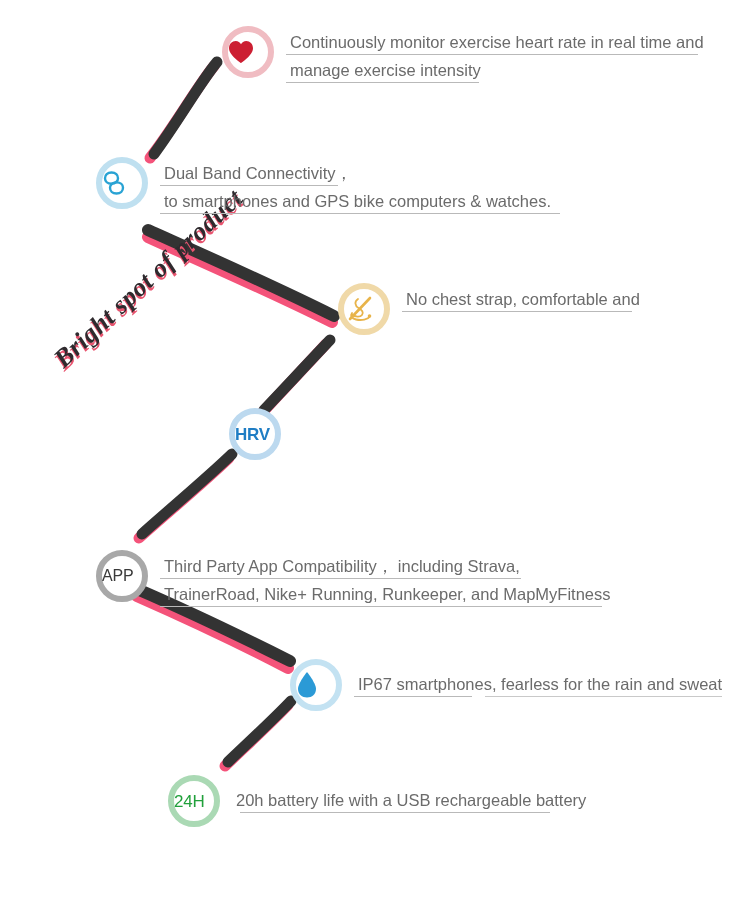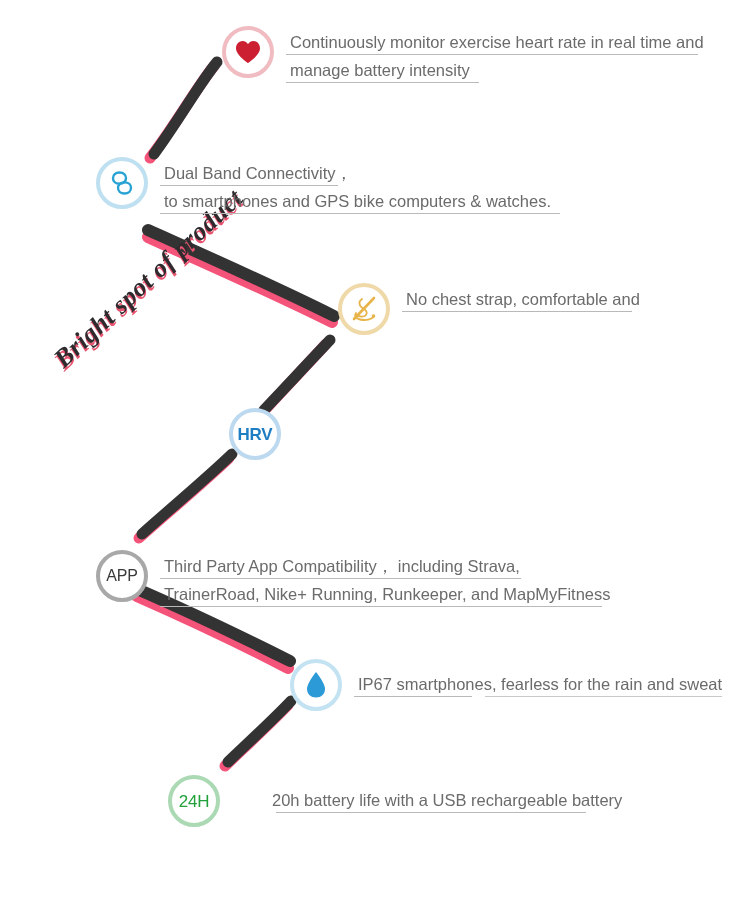--- a/index.html
+++ b/index.html
@@ -30,27 +30,27 @@
   .feature {
     position: absolute;
     display: flex;
     align-items: flex-start;
   }
   .badge {
     position: relative;
     width: 52px;
     height: 52px;
     border-radius: 50%;
-    border: 4px solid #14b8a6;
+    border: 6px solid #14b8a6;
     background: #ffffff;
     flex: 0 0 auto;
     box-sizing: border-box;
     display: flex;
     align-items: center;
-    justify-content: center;
+    justify-content: flex-start;
   }
   .badge svg { display: block; }
   .badge-text {
     font-family: "Liberation Sans", sans-serif;
     font-weight: bold;
     font-size: 17px;
     letter-spacing: -0.2px;
     line-height: 1;
   }
   .badge-text.small { font-size: 16px; }
@@ -134,21 +134,21 @@
           <path d="M13 23 C13 23 1 15.2 1 8.2 C1 3.9 4.1 1 7.7 1 C10.2 1 12 2.4 13 4.2 C14 2.4 15.8 1 18.3 1 C21.9 1 25 3.9 25 8.2 C25 15.2 13 23 13 23 Z" fill="#cc1f32"></path>
         </svg>
       </span>
     </div>
     <div class="lines">
       <div class="textline">
         <span>Continuously monitor exercise heart rate in real time and</span>
         <span class="rule" style="width:412px;"></span>
       </div>
       <div class="textline">
-        <span>manage battery intensity</span>
+        <span>manage exercise intensity</span>
         <span class="rule" style="width:193px;"></span>
       </div>
     </div>
   </div>
 
   <div class="feature" style="left:96px; top:157px;">
     <div class="badge" style="border-color:#bfe0f0;">
       <span>
         <svg width="24" height="30" viewBox="0 0 24 30">
           <g fill="none" stroke="#29a3d4" stroke-width="2.4" stroke-linecap="round">
@@ -226,21 +226,21 @@
     </div>
     <div class="lines" style="padding-top:11px;">
       <div class="textline">
         <span>IP67 smartphones, fearless for the rain and sweat</span>
         <span class="rule" style="width:118px;"></span>
         <span class="rule tail" style="left:127px; width:237px;"></span>
       </div>
     </div>
   </div>
 
-  <div class="feature" style="left:168px; top:775px;gap:36px;">
+  <div class="feature" style="left:168px; top:775px;">
     <div class="badge" style="border-color:#aad9b4;">
       <span class="badge-text" style="color:#21a03b; font-weight:normal; font-size:17px;">24H</span>
     </div>
     <div class="lines" style="padding-top:11px;">
       <div class="textline">
         <span>20h battery life with a USB rechargeable battery</span>
         <span class="rule" style="left:4px; width:310px;"></span>
       </div>
     </div>
   </div>

